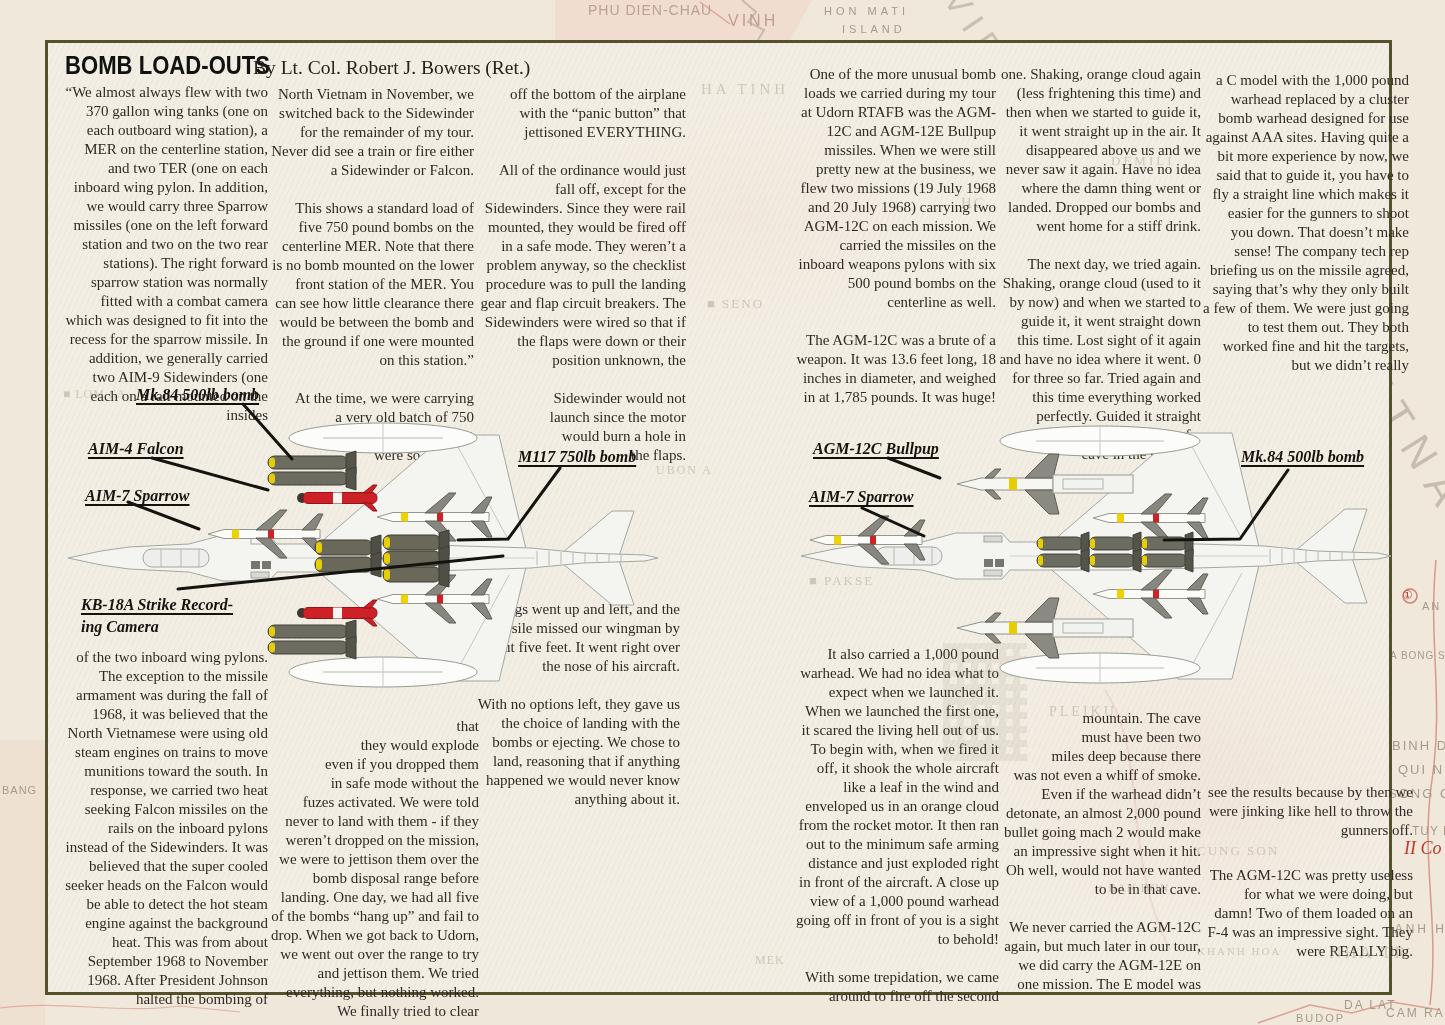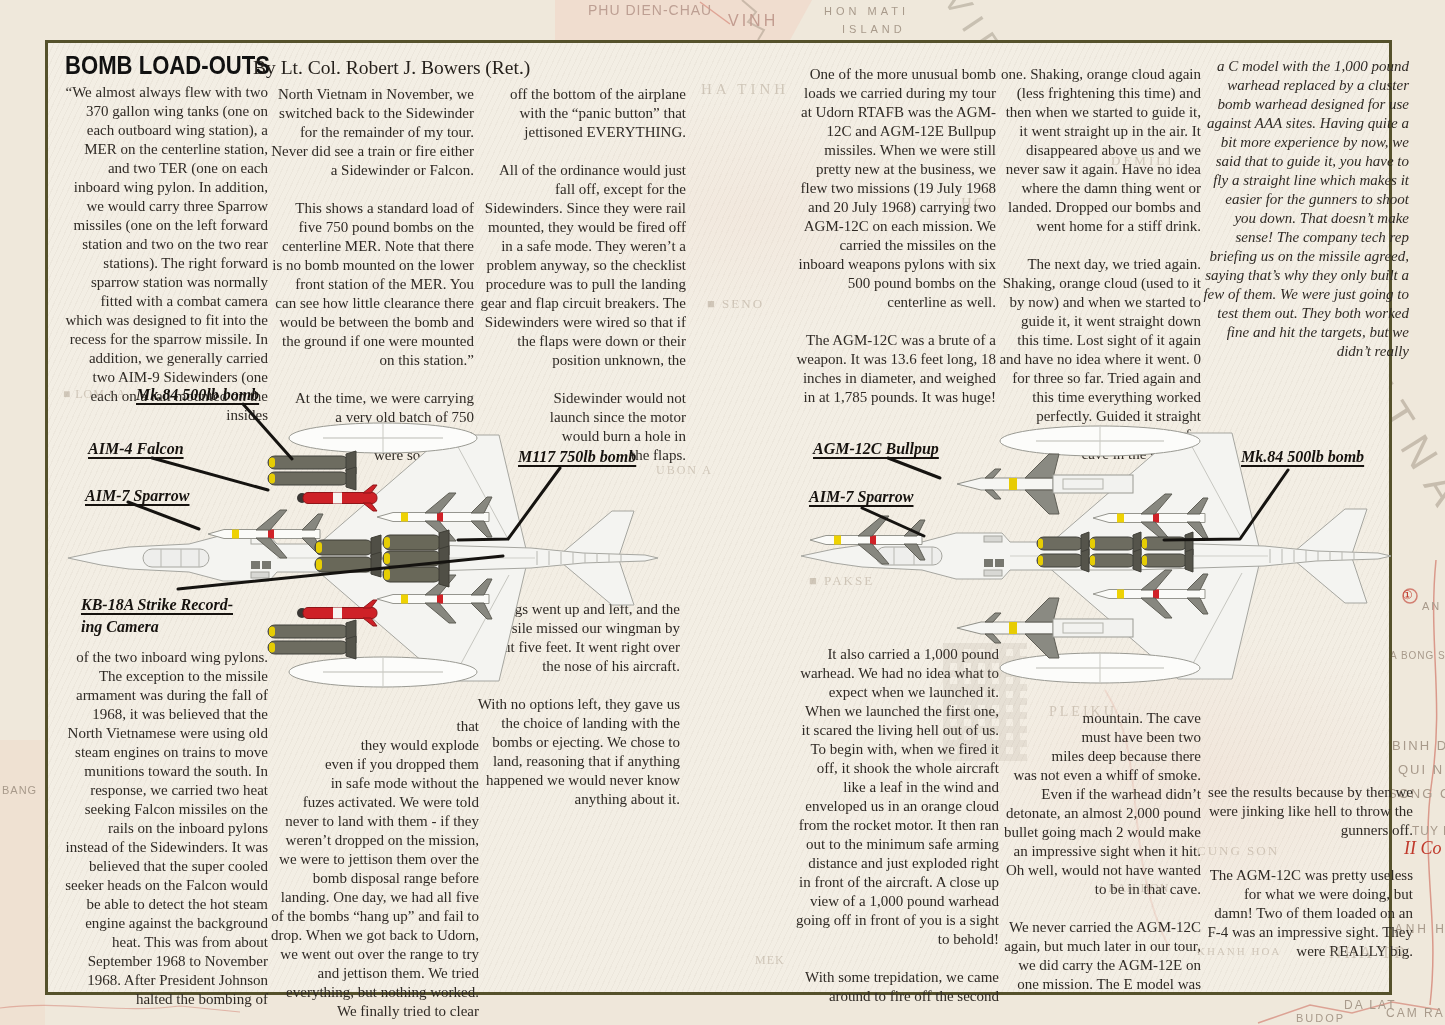--- a/index.html
+++ b/index.html
@@ -126,21 +126,21 @@
   <div class="txt" style="left:745px;top:22px;width:203px;">
     <p>One of the more unusual bomb loads we carried during my tour at Udorn RTAFB was the AGM-12C and AGM-12E Bullpup missiles.  When we were still pretty new at the business, we flew two missions (19 July 1968 and 20 July 1968) carrying two AGM-12C on each mission. We carried the missiles on the inboard weapons pylons with six 500 pound bombs on the centerline as well.</p>
     <p>The AGM-12C was a brute of a weapon.  It was 13.6 feet long, 18 inches in diameter, and weighed in at 1,785 pounds.  It was huge!</p>
   </div>
   <div class="txt" style="left:948px;top:22px;width:205px;">
     <p>one.  Shaking, orange cloud again (less frightening this time) and then when we started to guide it, it went straight up in the air. It disappeared above us and we never saw it again.  Have no idea where the damn thing went or landed.  Dropped our bombs and went home for a stiff drink.</p>
     <p class="pre">The next day, we tried again. Shaking, orange cloud (used to it by now) and when we started to guide it, it went straight down this time.  Lost sight of it again and have no idea where it went. 0 for three so far.  Tried again and this time everything worked perfectly.  Guided it straight
 into the mouth of a
 cave in the side of a</p>
   </div>
-  <div class="txt" style="left:1155px;top:14px;width:206px;font-style:italic;">
+  <div class="txt" style="left:1155px;top:28px;width:206px;">
     <p>a C model with the 1,000 pound warhead replaced by a cluster bomb warhead designed for use against AAA sites.  Having quite a bit more experience by now, we said that to guide it, you have to fly a straight line which makes it easier for the gunners to shoot you down.  That doesn’t make sense!  The company tech rep briefing us on the missile agreed, saying that’s why they only built a few of them.  We were just going to test them out.  They both worked fine and hit the targets, but we didn’t really</p>
   </div>
   <div class="txt" style="left:745px;top:602px;width:206px;">
     <p>It also carried a 1,000 pound warhead.  We had no idea what to expect when we launched it. When we launched the first one, it scared the living hell out of us. To begin with, when we fired it off, it shook the whole aircraft like a leaf in the wind and enveloped us in an orange cloud from the rocket motor.  It then ran out to the minimum safe arming distance and just exploded right in front of the aircraft.  A close up view of a 1,000 pound warhead going off in front of you is a sight to behold!</p>
     <p>With some trepidation, we came around to fire off the second</p>
   </div>
   <div class="txt" style="left:948px;top:666px;width:205px;">
     <p class="pre">mountain.  The cave
 must have been two
 miles deep because there

